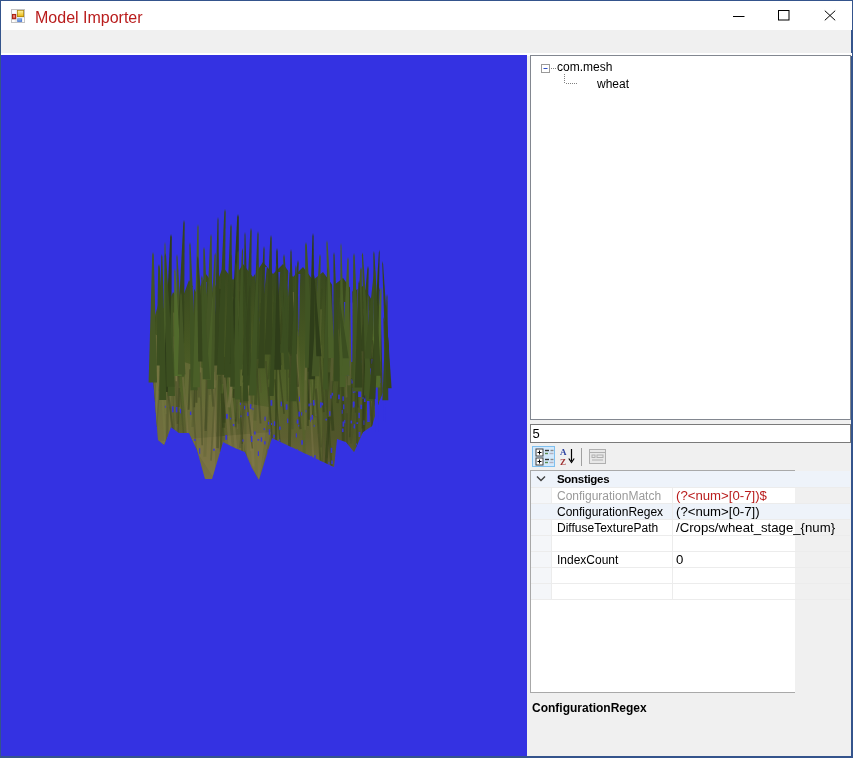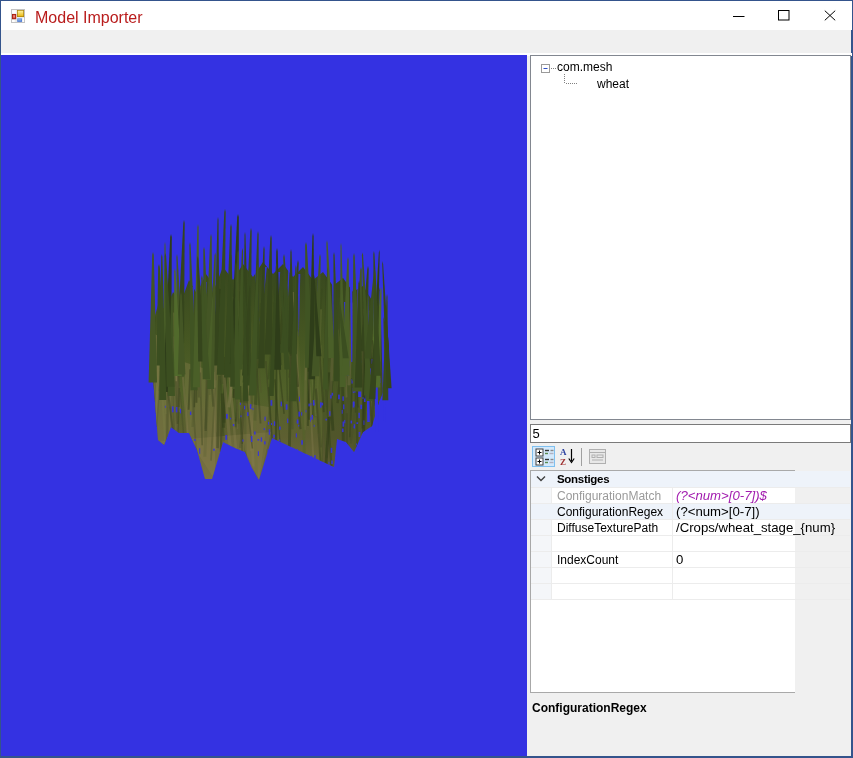--- a/index.html
+++ b/index.html
@@ -561,21 +561,21 @@
   <div class="abs gridarea">
     <div class="strip"></div>
     <div class="row" style="top:0px; background:#eef3fa;">
       <svg class="abs" style="left:6px; top:4px;" width="10" height="8" viewBox="0 0 10 8">
           <path d="M1 1.5 L5 5.5 L9 1.5" fill="none" stroke="#404040" stroke-width="1.4"></path>
         </svg>
       <div class="rname" style="font-weight:bold; left:27px; font-size:11.5px; letter-spacing:-0.3px; top:1.5px;">Sonstiges</div>
     </div>
     <div class="row" style="top:16px;">
       <div class="rname" style="color:#9a9a9a;">ConfigurationMatch</div>
-      <div class="rval" style="color:#a21caf; font-weight:normal;font-style:italic;">(?&lt;num&gt;[0-7])$</div>
+      <div class="rval" style="color:#b91c1c; font-weight:normal;">(?&lt;num&gt;[0-7])$</div>
     </div>
     <div class="row" style="top:32px; background:#eef3fa;">
       <div class="rname">ConfigurationRegex</div>
       <div class="rval">(?&lt;num&gt;[0-7])</div>
     </div>
     <div class="row" style="top:48px;">
       <div class="rname">DiffuseTexturePath</div>
       <div class="rval">/Crops/wheat_stage_{num}</div>
     </div>
     <div class="row" style="top:80px;">

